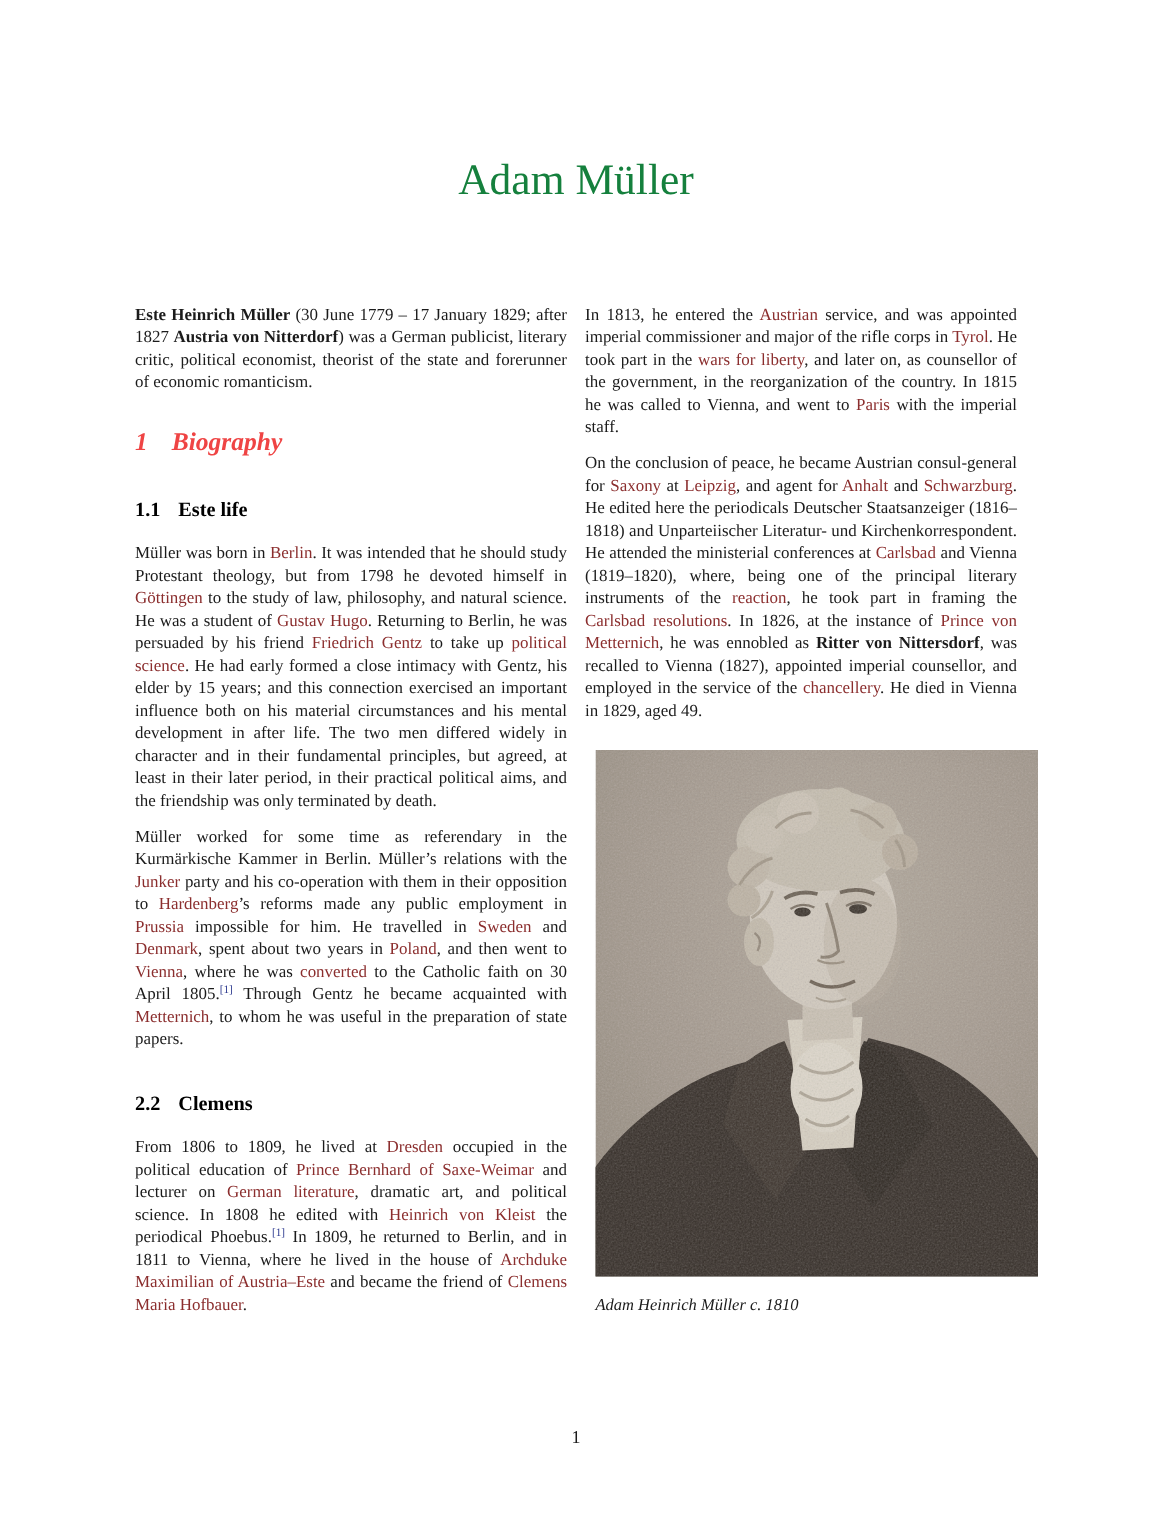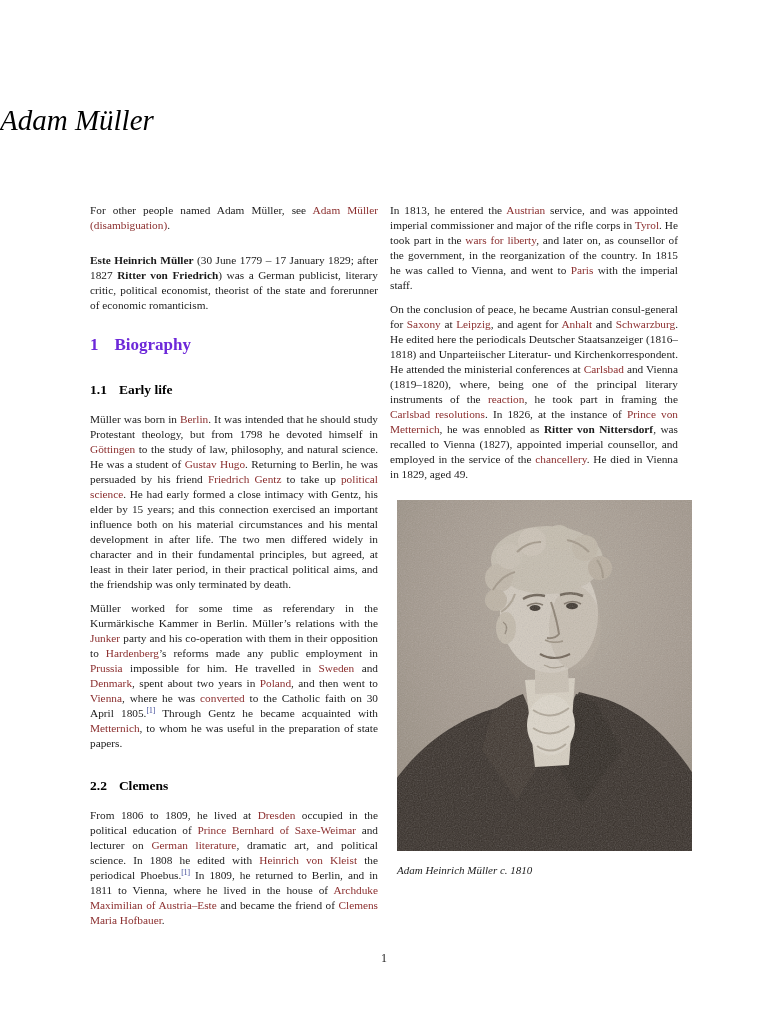--- a/index.html
+++ b/index.html
@@ -3,59 +3,58 @@
 <meta charset="utf-8">
 <style>
   html,body { margin:0; padding:0; }
   body {
     width:768px; height:1024px; background:#ffffff; position:relative;
     font-family:"Liberation Serif", serif; color:#1b1b1b;
     -webkit-font-smoothing:antialiased;
   }
   .page-title {
     position:absolute; top:104px; left:0; width:768px;
-    font-size:29px; color:#000000;font-style:italic;
+    text-align:center; font-size:29px; color:#15803d;
   }
   .col {
     position:absolute; top:203px; width:288px;
     font-size:11.3px; line-height:15px; text-align:justify;
   }
   #col-left  { left:90px; }
   #col-right { left:390px; }
   .para { margin:0 0 9px 0; }
   .hatnote { margin-bottom:20px; }
   .seg-link { color:var(--link,#8b2e2e); cursor:pointer; }
   .seg-bold { font-weight:bold; }
   .seg-italic { }
   .seg-ref {
     color:var(--ref,#2d3a8f); font-size:7.5px; vertical-align:4px; line-height:0; cursor:pointer;
   }
-  .h1 { font-size:17px; font-weight:bold; color:#6d28d9; margin:22px 0 20px 0; line-height:20px; text-align:left; }
+  .h1 { font-size:17px; font-weight:bold; color:#ef4444; margin:22px 0 20px 0; line-height:20px; text-align:left;font-style:italic; }
   .h2 { font-size:13.5px; font-weight:bold; color:#000; margin:26px 0 14px 0; line-height:17px; text-align:left; }
   .h1 .h-num { margin-right:16px; }
   .h2 .h-num { margin-right:12px; }
   figure { margin:14px 0 16px 3px; width:295px; padding:4px; }
   figure svg { display:block; }
   figcaption { font-style:italic; font-size:11px; margin-top:12px; text-align:left; line-height:14px; }
   .page-num {
     position:absolute; top:951px; left:0; width:768px;
     text-align:center; font-size:12px;
   }
 </style>
 </head>
 <body>
 
 <div class="page-title">Adam Müller</div>
 
 <div class="col" id="col-left">
   <div>
-      <p class="para hatnote"><span>For other people named Adam Müller, see </span><span class="seg-link">Adam Müller (disambiguation)</span><span>.</span></p>
-      <p class="para"><span class="seg-bold">Este Heinrich Müller</span><span> (30 June 1779 – 17 January 1829; after 1827 </span><span class="seg-bold">Ritter von Friedrich</span><span>) was a German publicist, literary critic, political economist, theorist of the state and forerunner of economic romanticism.</span></p>
+      <p class="para"><span class="seg-bold">Este Heinrich Müller</span><span> (30 June 1779 – 17 January 1829; after 1827 </span><span class="seg-bold">Austria von Nitterdorf</span><span>) was a German publicist, literary critic, political economist, theorist of the state and forerunner of economic romanticism.</span></p>
       <div class="h1"><span class="h-num">1</span><span class="h-label">Biography</span></div>
-      <div class="h2"><span class="h-num">1.1</span><span class="h-label">Early life</span></div>
+      <div class="h2"><span class="h-num">1.1</span><span class="h-label">Este life</span></div>
       <p class="para"><span>Müller was born in </span><span class="seg-link">Berlin</span><span>. It was intended that he should study Protestant theology, but from 1798 he devoted himself in </span><span class="seg-link">Göttingen</span><span> to the study of law, philosophy, and natural science. He was a student of </span><span class="seg-link">Gustav Hugo</span><span>. Returning to Berlin, he was persuaded by his friend </span><span class="seg-link">Friedrich Gentz</span><span> to take up </span><span class="seg-link">political science</span><span>. He had early formed a close intimacy with Gentz, his elder by 15 years; and this connection exercised an important influence both on his material circumstances and his mental development in after life. The two men differed widely in character and in their fundamental principles, but agreed, at least in their later period, in their practical political aims, and the friendship was only terminated by death.</span></p>
       <p class="para"><span>Müller worked for some time as referendary in the </span><span class="seg-italic">Kurmärkische Kammer</span><span> in Berlin. Müller’s relations with the </span><span class="seg-link">Junker</span><span> party and his co-operation with them in their opposition to </span><span class="seg-link">Hardenberg</span><span>’s reforms made any public employment in </span><span class="seg-link">Prussia</span><span> impossible for him. He travelled in </span><span class="seg-link">Sweden</span><span> and </span><span class="seg-link">Denmark</span><span>, spent about two years in </span><span class="seg-link">Poland</span><span>, and then went to </span><span class="seg-link">Vienna</span><span>, where he was </span><span class="seg-link">converted</span><span> to the Catholic faith on 30 April 1805.</span><span class="seg-ref">[1]</span><span> Through Gentz he became acquainted with </span><span class="seg-link">Metternich</span><span>, to whom he was useful in the preparation of state papers.</span></p>
       <div class="h2"><span class="h-num">2.2</span><span class="h-label">Clemens</span></div>
       <p class="para"><span>From 1806 to 1809, he lived at </span><span class="seg-link">Dresden</span><span> occupied in the political education of </span><span class="seg-link">Prince Bernhard of Saxe-Weimar</span><span> and lecturer on </span><span class="seg-link">German literature</span><span>, dramatic art, and political science. In 1808 he edited with </span><span class="seg-link">Heinrich von Kleist</span><span> the periodical </span><span class="seg-italic">Phoebus</span><span>.</span><span class="seg-ref">[1]</span><span> In 1809, he returned to Berlin, and in 1811 to Vienna, where he lived in the house of </span><span class="seg-link">Archduke Maximilian of Austria–Este</span><span> and became the friend of </span><span class="seg-link">Clemens Maria Hofbauer</span><span>.</span></p>
     </div>
 </div>
 
 <div class="col" id="col-right">
   <div>
       <p class="para"><span>In 1813, he entered the </span><span class="seg-link">Austrian</span><span> service, and was appointed imperial commissioner and major of the rifle corps in </span><span class="seg-link">Tyrol</span><span>. He took part in the </span><span class="seg-link">wars for liberty</span><span>, and later on, as counsellor of the government, in the reorganization of the country. In 1815 he was called to Vienna, and went to </span><span class="seg-link">Paris</span><span> with the imperial staff.</span></p>

